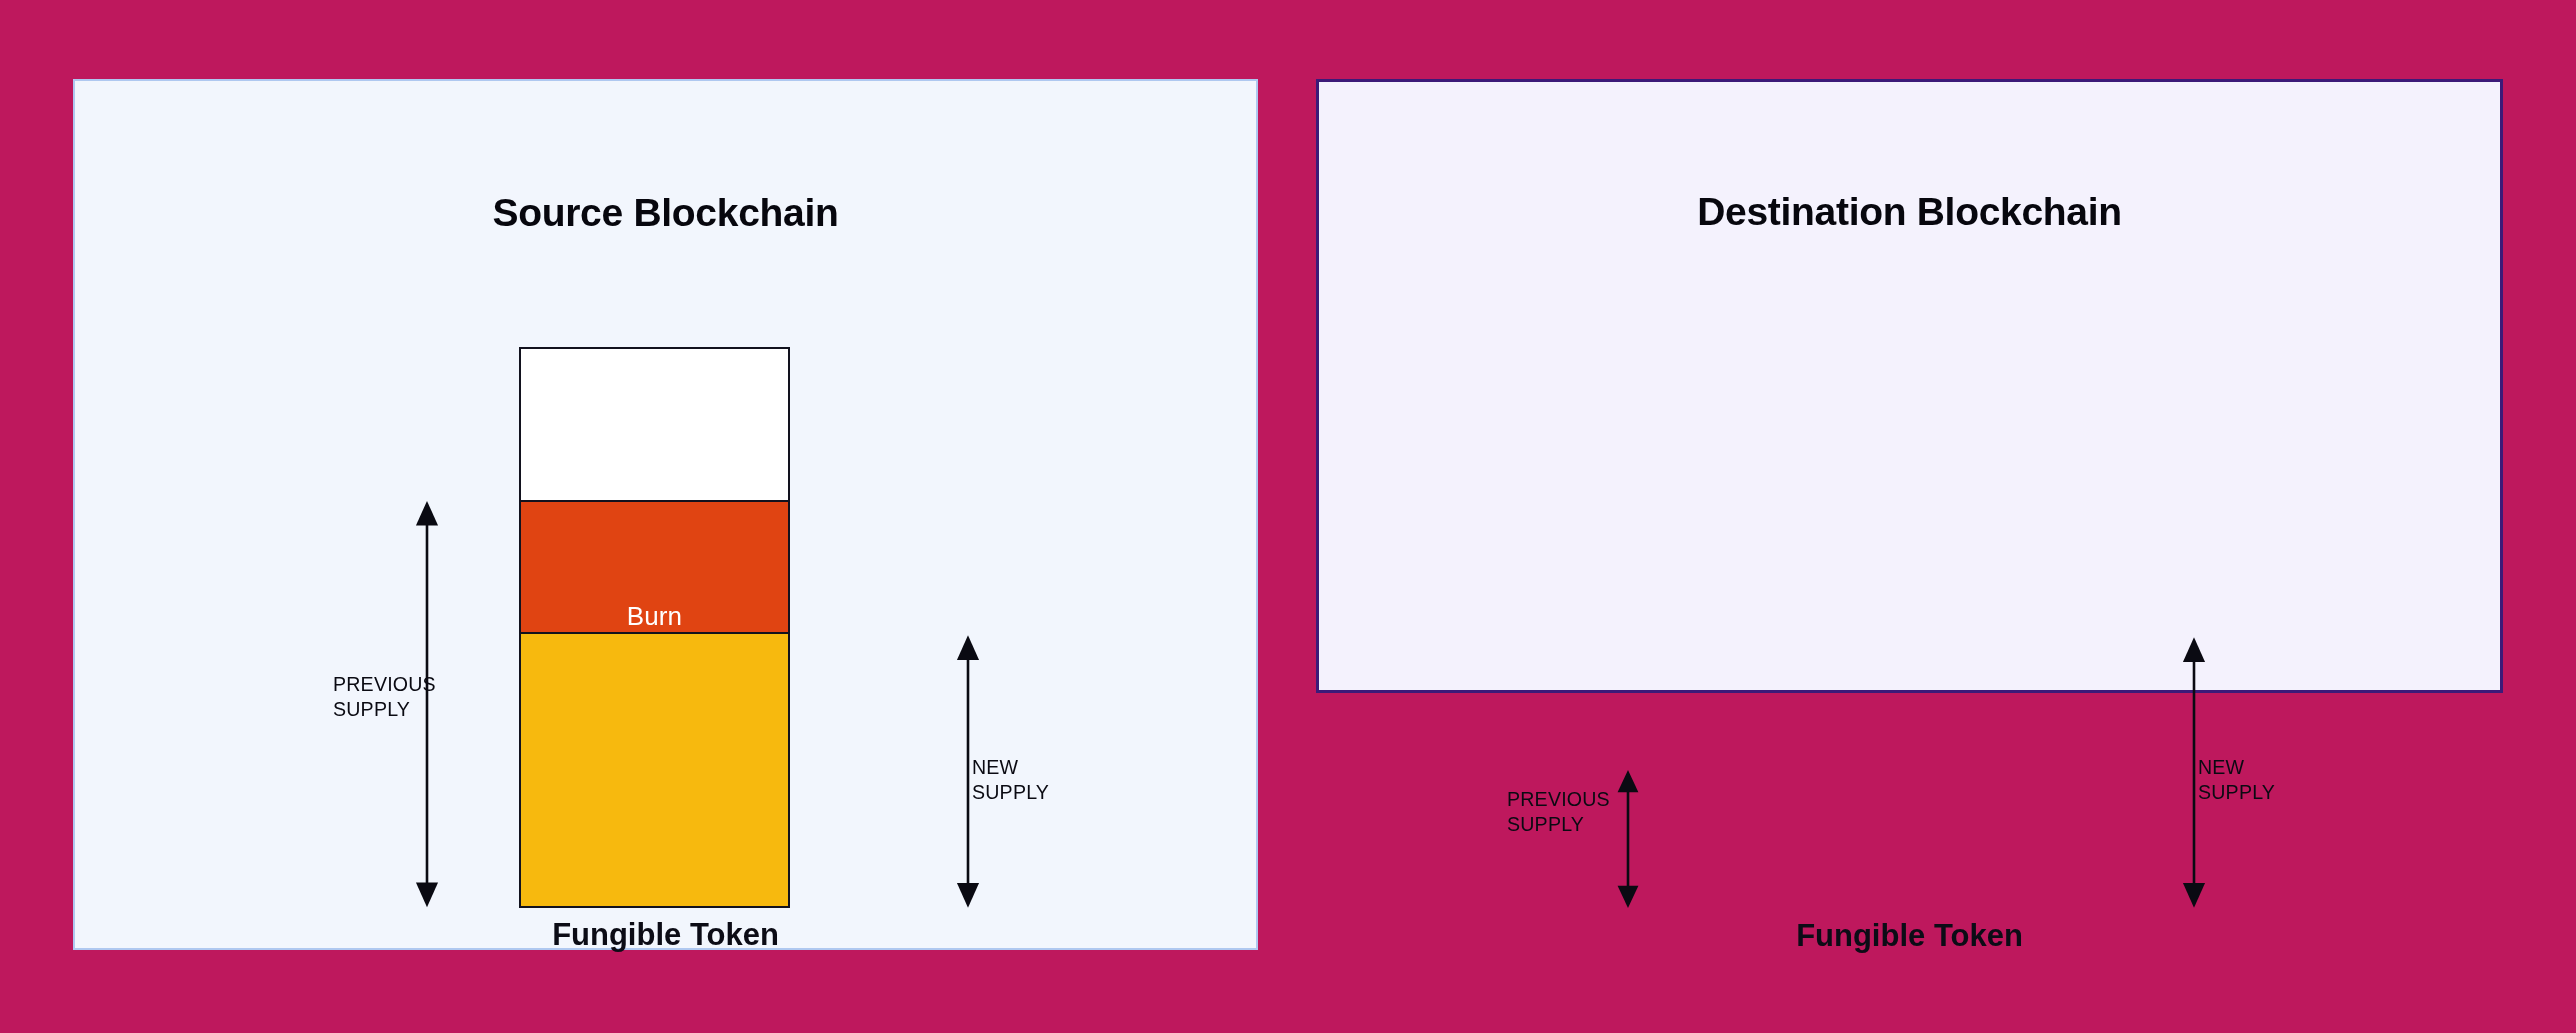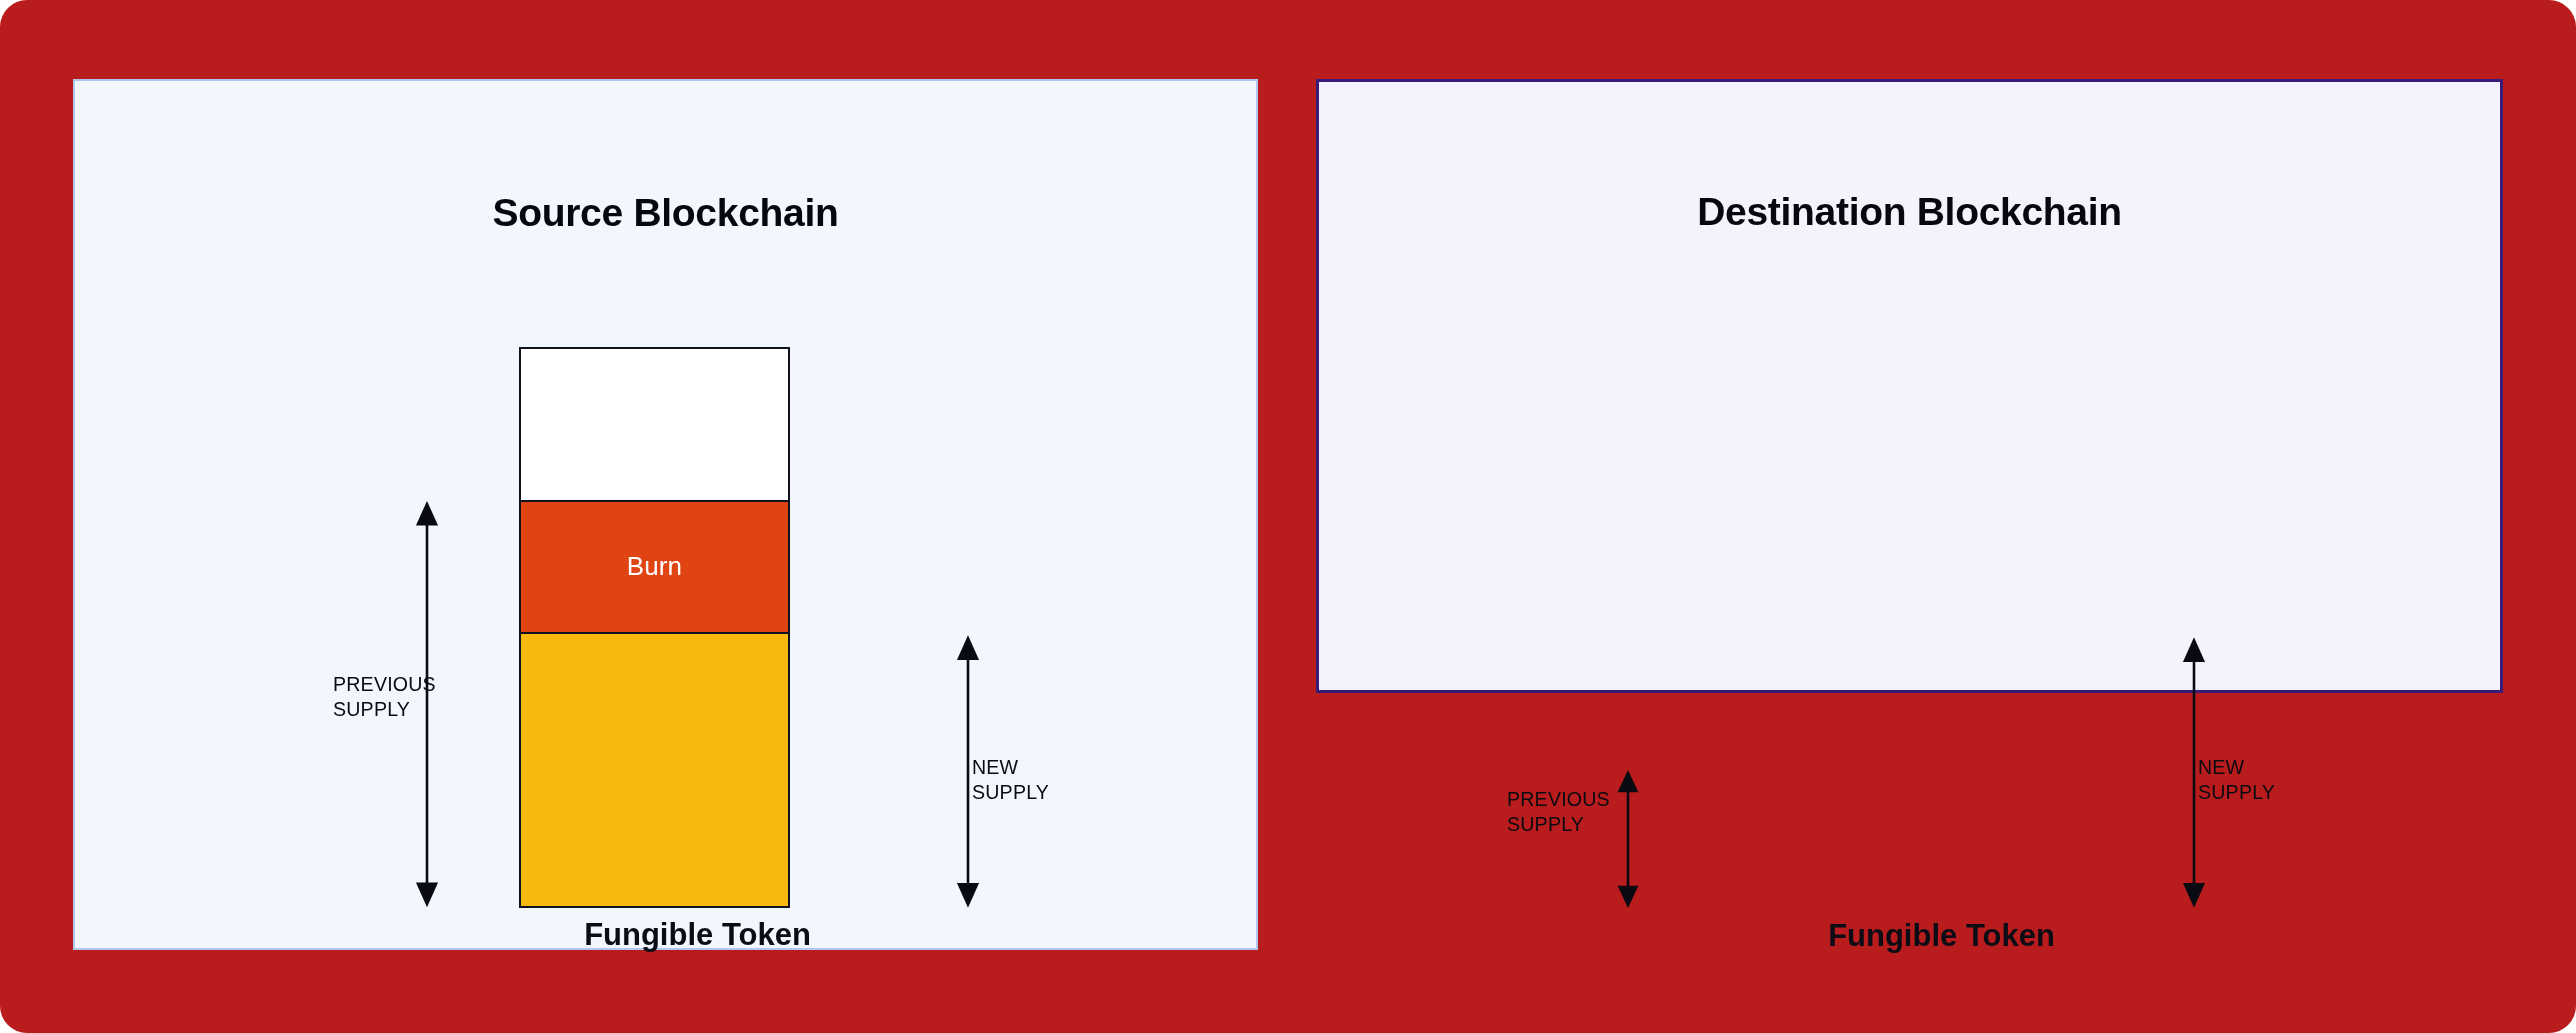--- a/index.html
+++ b/index.html
@@ -13,22 +13,21 @@
     font-family: "Liberation Sans", sans-serif;
     position: relative;
     overflow: hidden;
   }
 
   .stage {
     position: absolute;
     left: 0; top: 0;
     width: 2576px;
     height: 1033px;
-    background: #b91c1c;
-    border-radius: 27px;
+    background: #be185d;
   }
 
   
   .panel {
     position: absolute;
     box-sizing: border-box;
   }
   .panel-source {
     left: 73px;
     top: 79px;
@@ -62,21 +61,20 @@
 
   .panel-footer {
     position: absolute;
     left: 0;
     width: 100%;
     text-align: center;
     font-size: 31px;
     font-weight: bold;
     color: #0c0c16;
     white-space: nowrap;
-    padding-left: 32px;
   }
   .panel-source .panel-footer { top: 836px; }
   .panel-destination .panel-footer { top: 836px; }
 
   
   .token-bar {
     position: absolute;
     box-sizing: border-box;
     border: 2.6px solid #12121e;
     background: #ffffff;
@@ -147,21 +145,21 @@
   <div class="panel panel-source">
 
     <div class="panel-title">Source Blockchain</div>
 
     <div class="token-bar bar-source">
 
       <div class="seg seg-empty" style="height:151px;">
         <span class="seg-label"></span>
       </div>
 
-      <div class="seg seg-burn" style="height:134px;background:#e04412;">
+      <div class="seg seg-burn" style="height:134px;background:#e04412;align-items:flex-end;">
         <span class="seg-label">Burn</span>
       </div>
 
       <div class="seg seg-hold" style="height:273px;background:#f7b90e;">
         <span class="seg-label"></span>
       </div>
     </div>
 
     <div class="dim dim-src-prev">
       <svg width="26" height="408" viewBox="0 0 40 625" aria-hidden="true">

